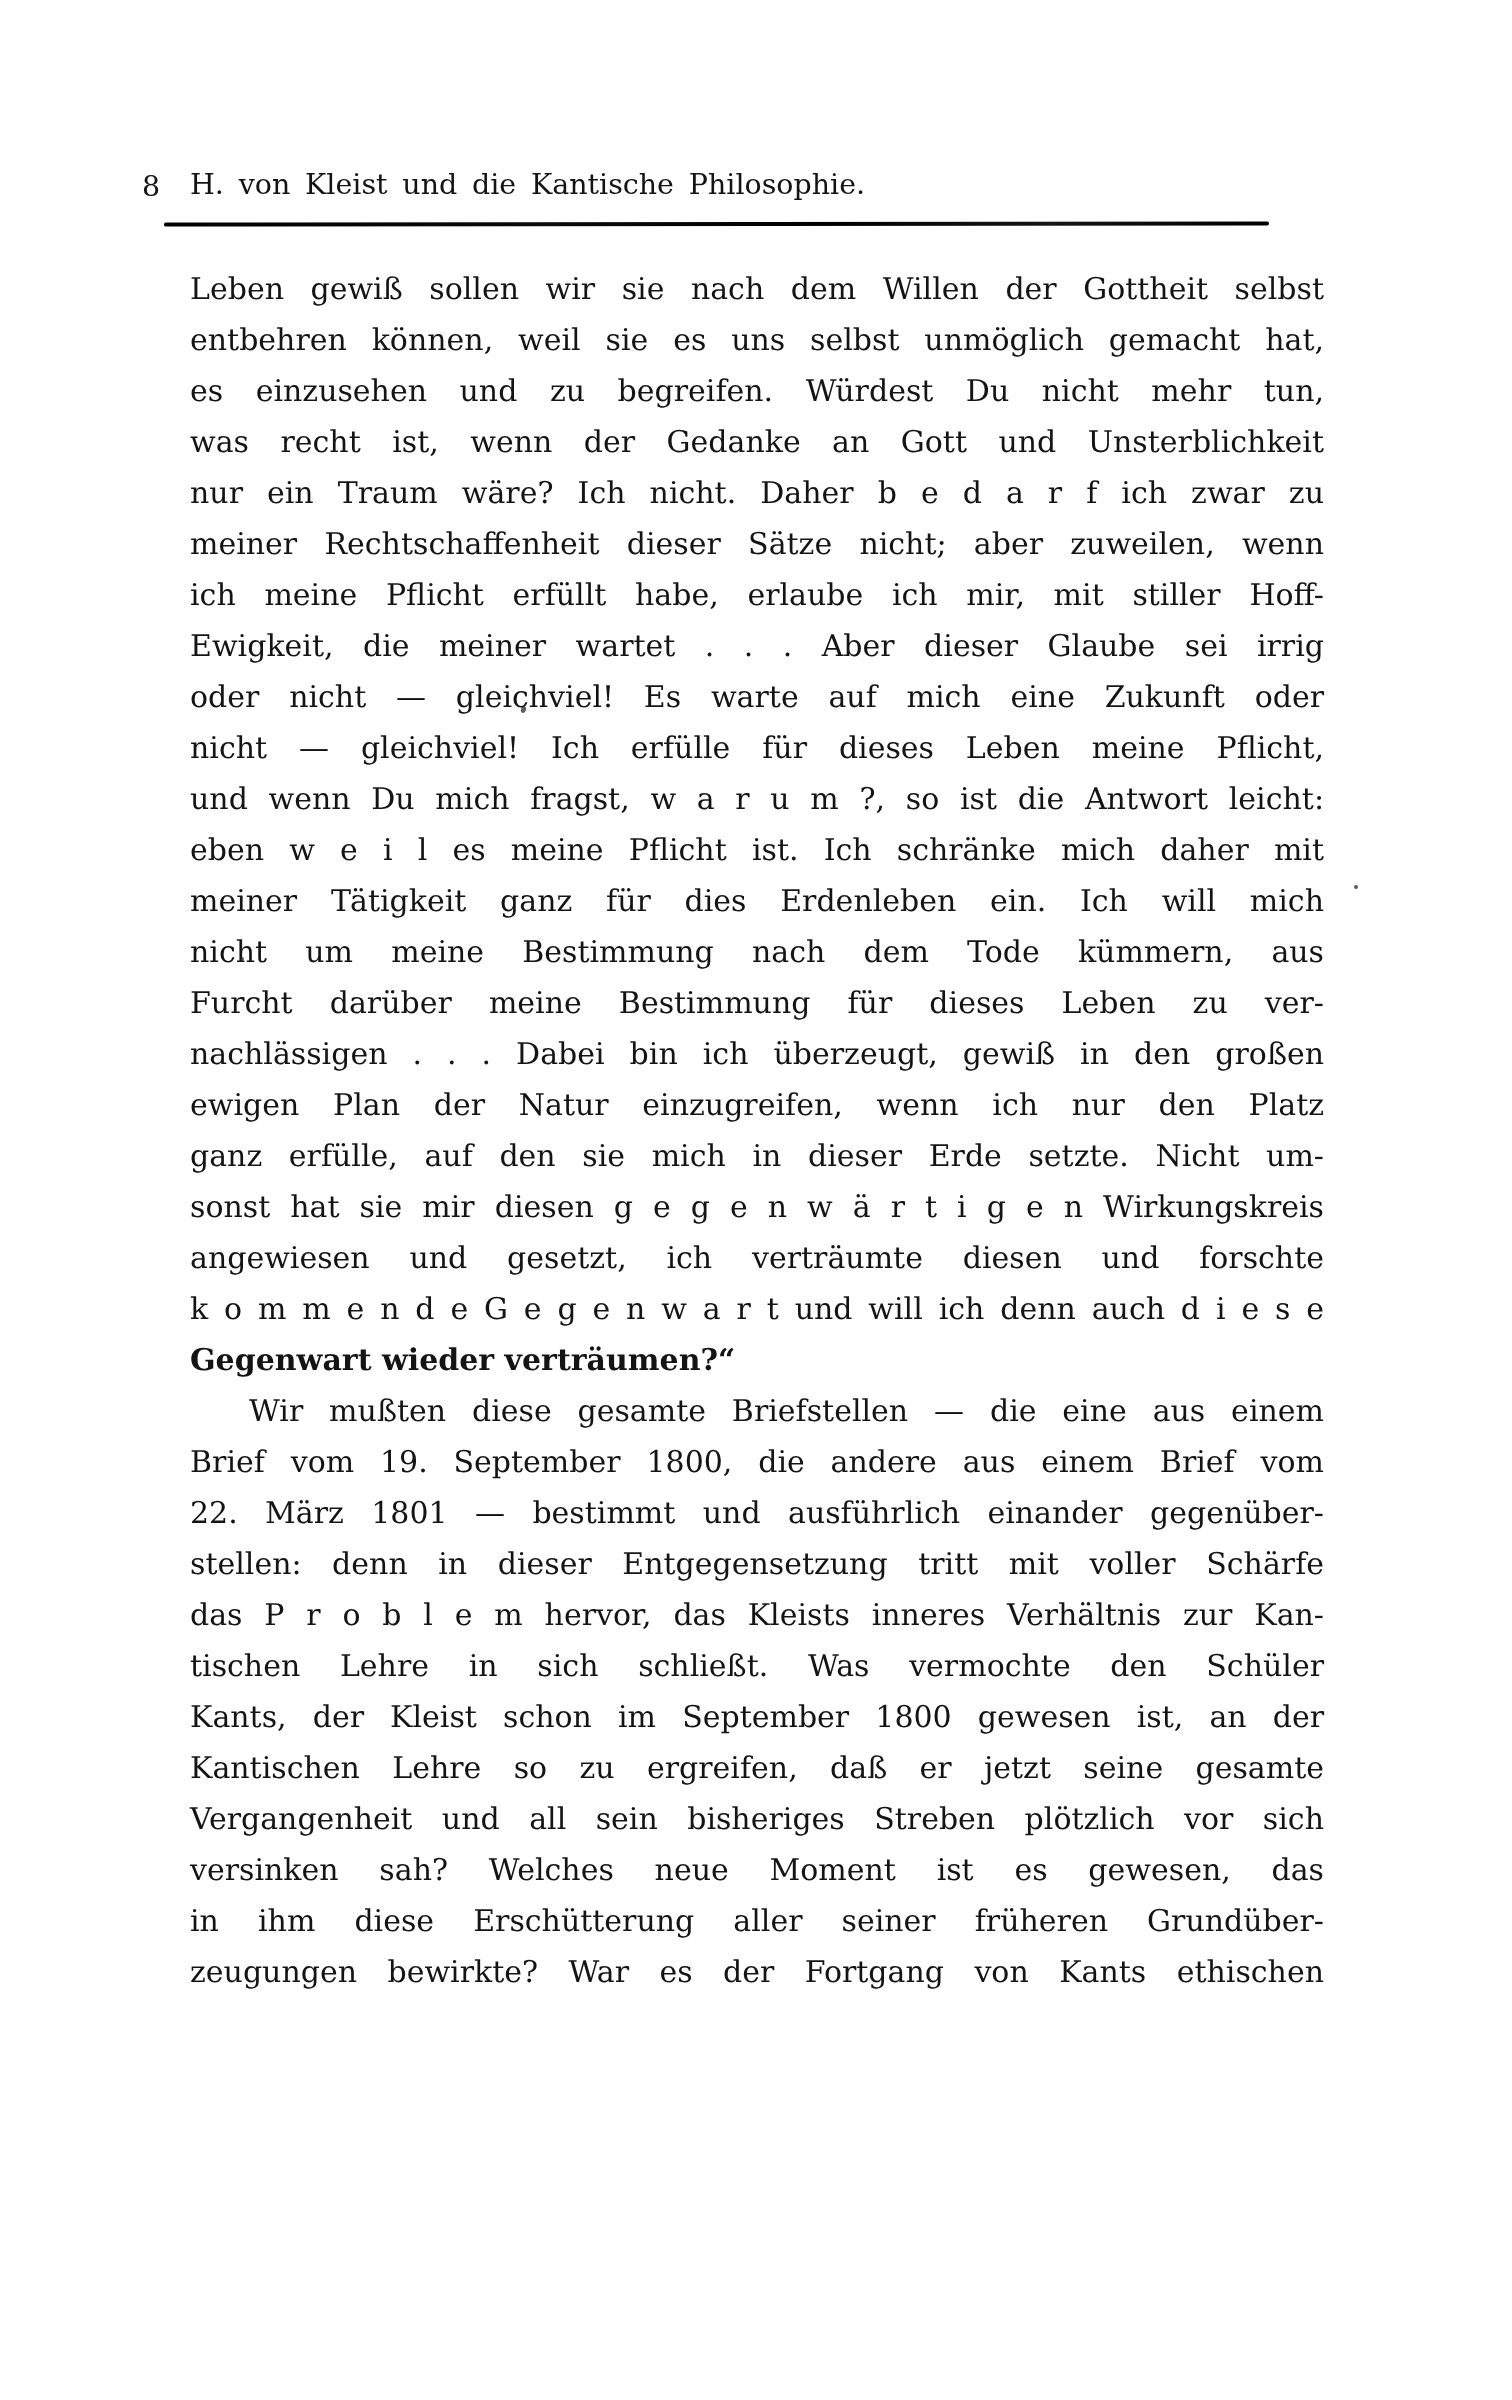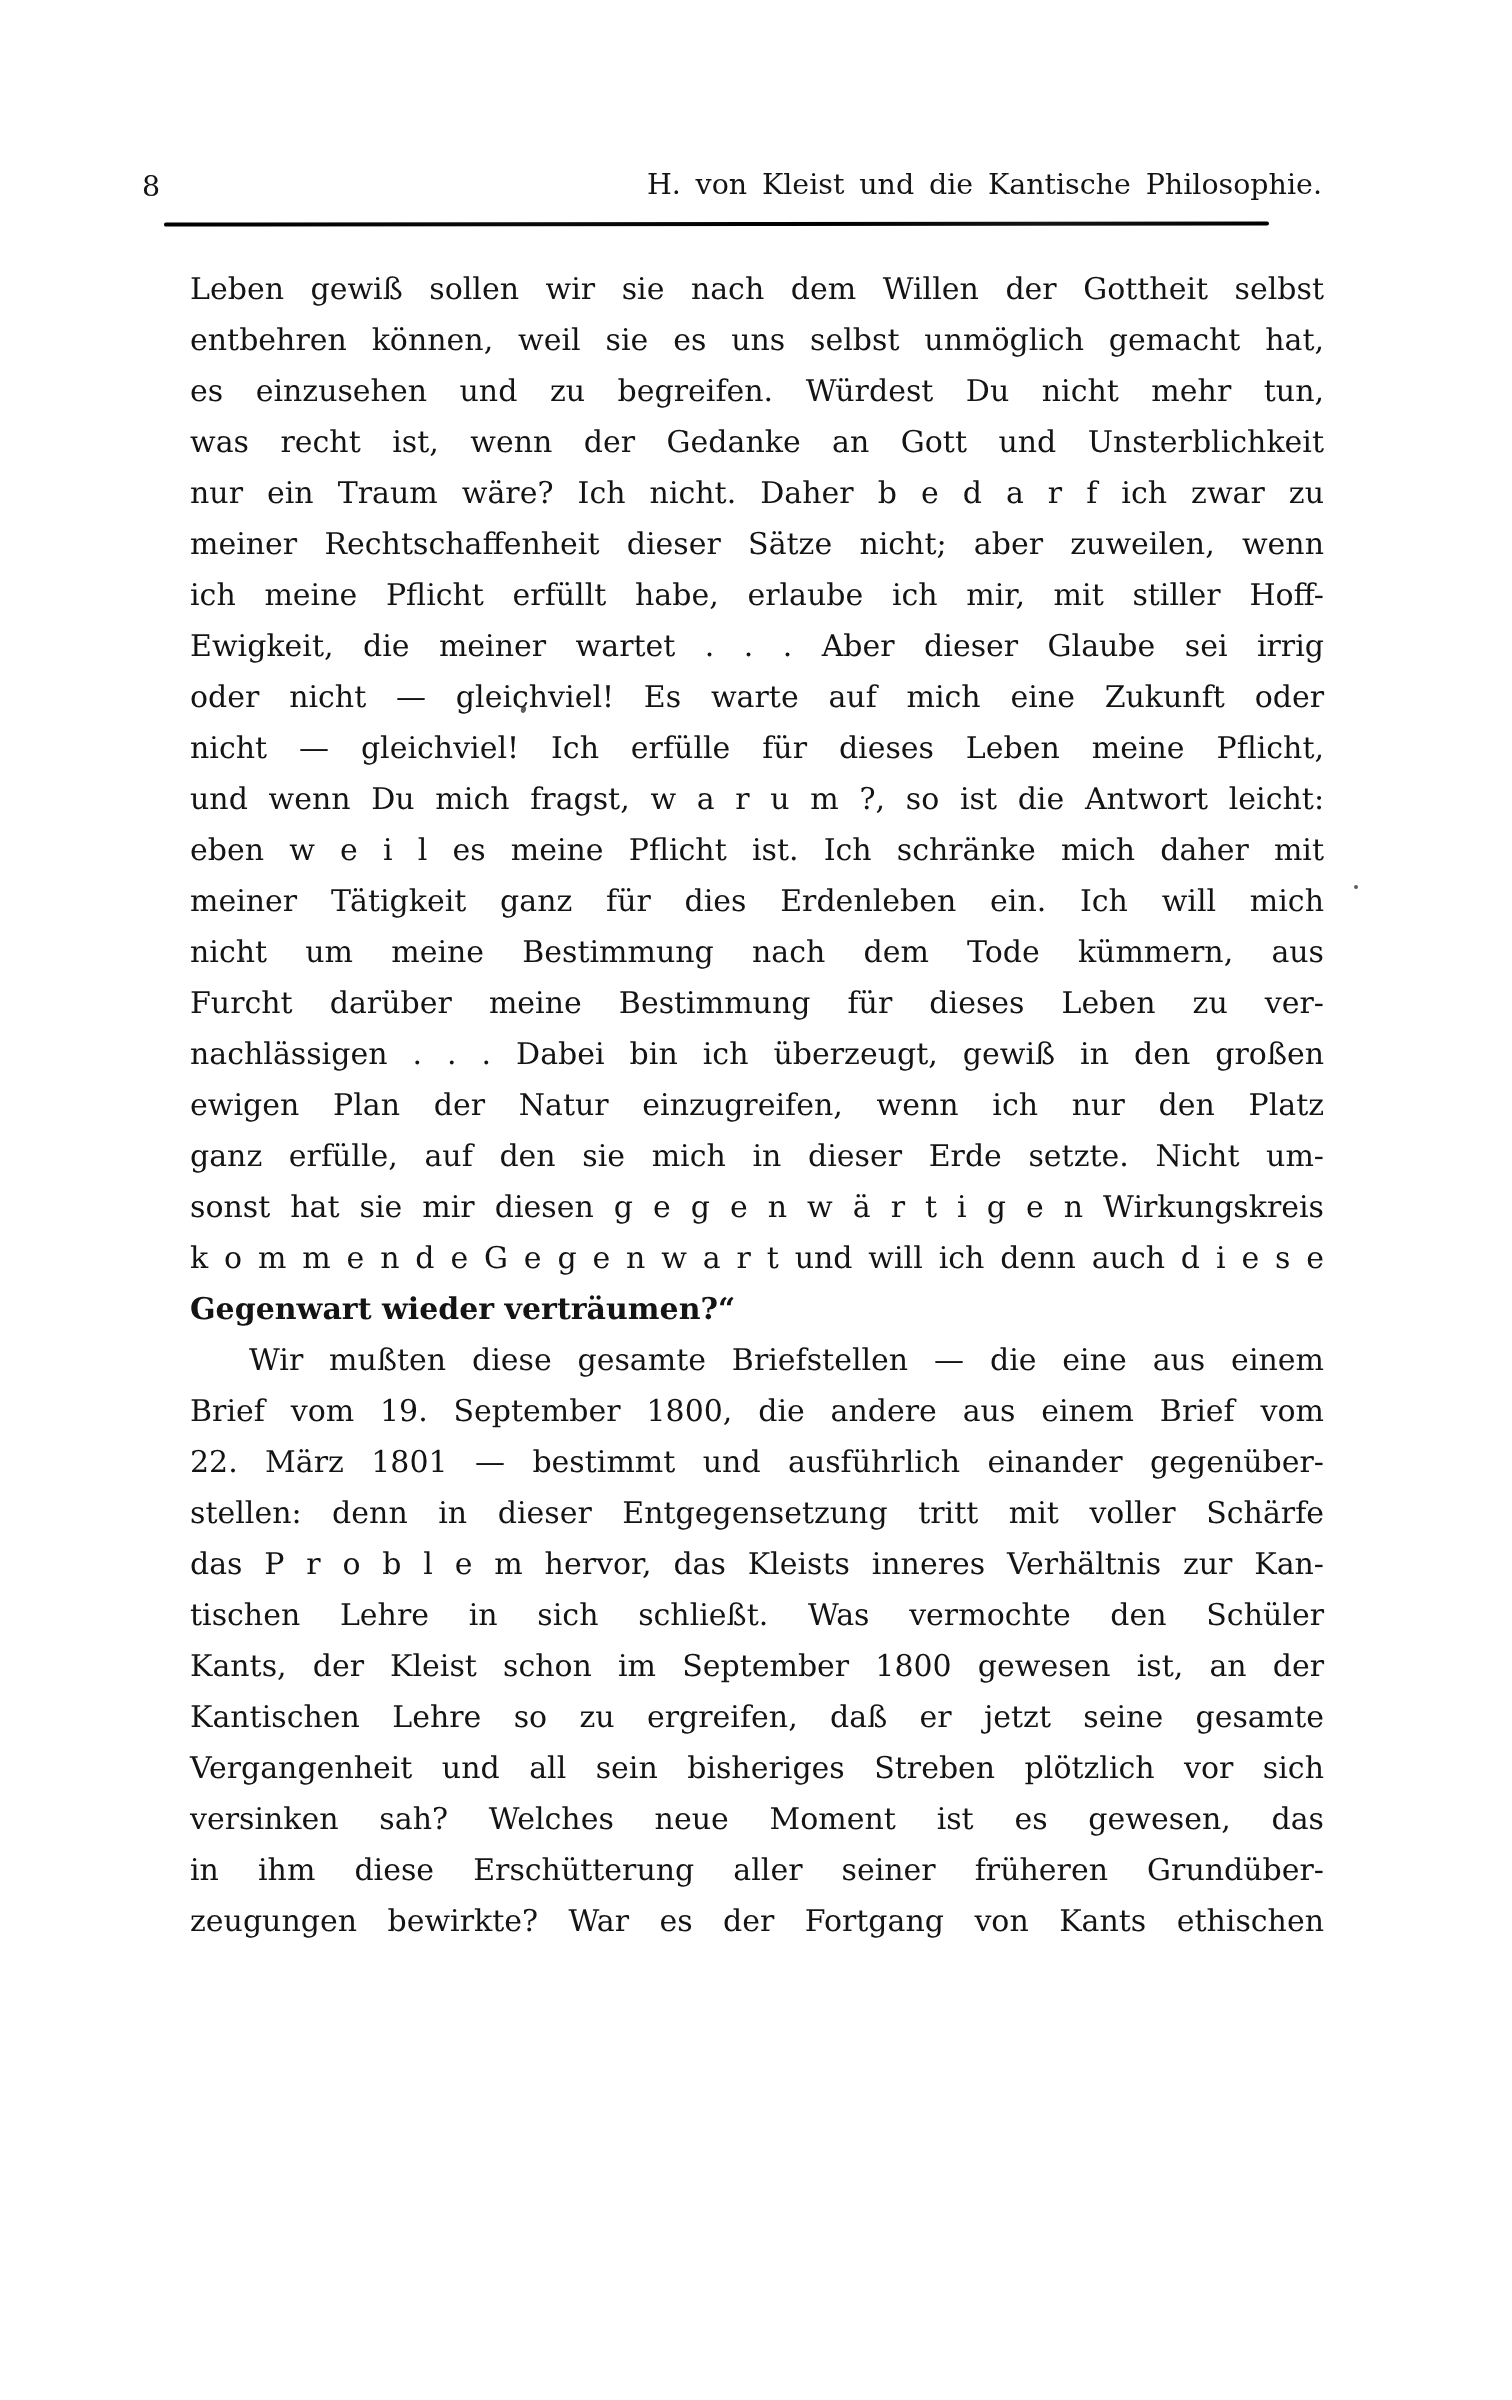--- a/index.html
+++ b/index.html
@@ -10,21 +10,21 @@
     font-family:"DejaVu Serif", serif;
     color:#141414;
     overflow:hidden;
   }
   
   .header{
     position:absolute;left:190px;top:169px;width:1132px;
     font-size:28.5px;line-height:32px;
   }
   .pagenum{position:absolute;left:-48px;top:1.9px;letter-spacing:1px;}
-  .running-title{display:block;text-align:right;word-spacing:5.7px;}
+  .running-title{display:block;text-align:left;word-spacing:5.7px;}
   .header-rule{
     position:absolute;left:164px;top:222px;width:1105px;height:3.8px;
     background:linear-gradient(90deg,#000 0%,#0a0a0a 35%,#000 60%,#151515 80%,#000 100%);
     border-radius:1.9px;
     transform:rotate(-0.06deg);
   }
   
   .textblock{
     position:absolute;left:190px;top:264px;width:1134px;
     font-size:30px;line-height:51px;
@@ -76,20 +76,21 @@
         <div class="line">nicht — gleichviel!  Ich erfülle für dieses Leben meine Pflicht,</div>
         <div class="line">und wenn Du mich fragst, w a r u m ?, so ist die Antwort leicht:</div>
         <div class="line">eben w e i l es meine Pflicht ist.  Ich schränke mich daher mit</div>
         <div class="line">meiner Tätigkeit ganz für dies Erdenleben ein.  Ich will mich</div>
         <div class="line">nicht um meine Bestimmung nach dem Tode kümmern, aus</div>
         <div class="line">Furcht darüber meine Bestimmung für dieses Leben zu ver-</div>
         <div class="line">nachlässigen . . .  Dabei bin ich überzeugt, gewiß in den großen</div>
         <div class="line">ewigen Plan der Natur einzugreifen, wenn ich nur den Platz</div>
         <div class="line">ganz erfülle, auf den sie mich in dieser Erde setzte.  Nicht um-</div>
         <div class="line">sonst hat sie mir diesen g e g e n w ä r t i g e n Wirkungskreis</div>
+        <div class="line">angewiesen und gesetzt, ich verträumte diesen und forschte</div>
         <div class="line">k o m m e n d e  G e g e n w a r t und will ich denn auch d i e s e</div>
         <div class="line">Gegenwart wieder verträumen?“</div>
       </div>
     <div class="para para-comment">
         <div class="line">Wir mußten diese gesamte Briefstellen — die eine aus einem</div>
         <div class="line">Brief vom 19. September 1800, die andere aus einem Brief vom</div>
         <div class="line">22. März 1801 — bestimmt und ausführlich einander gegenüber-</div>
         <div class="line">stellen: denn in dieser Entgegensetzung tritt mit voller Schärfe</div>
         <div class="line">das P r o b l e m hervor, das Kleists inneres Verhältnis zur Kan-</div>
         <div class="line">tischen Lehre in sich schließt.  Was vermochte den Schüler</div>

